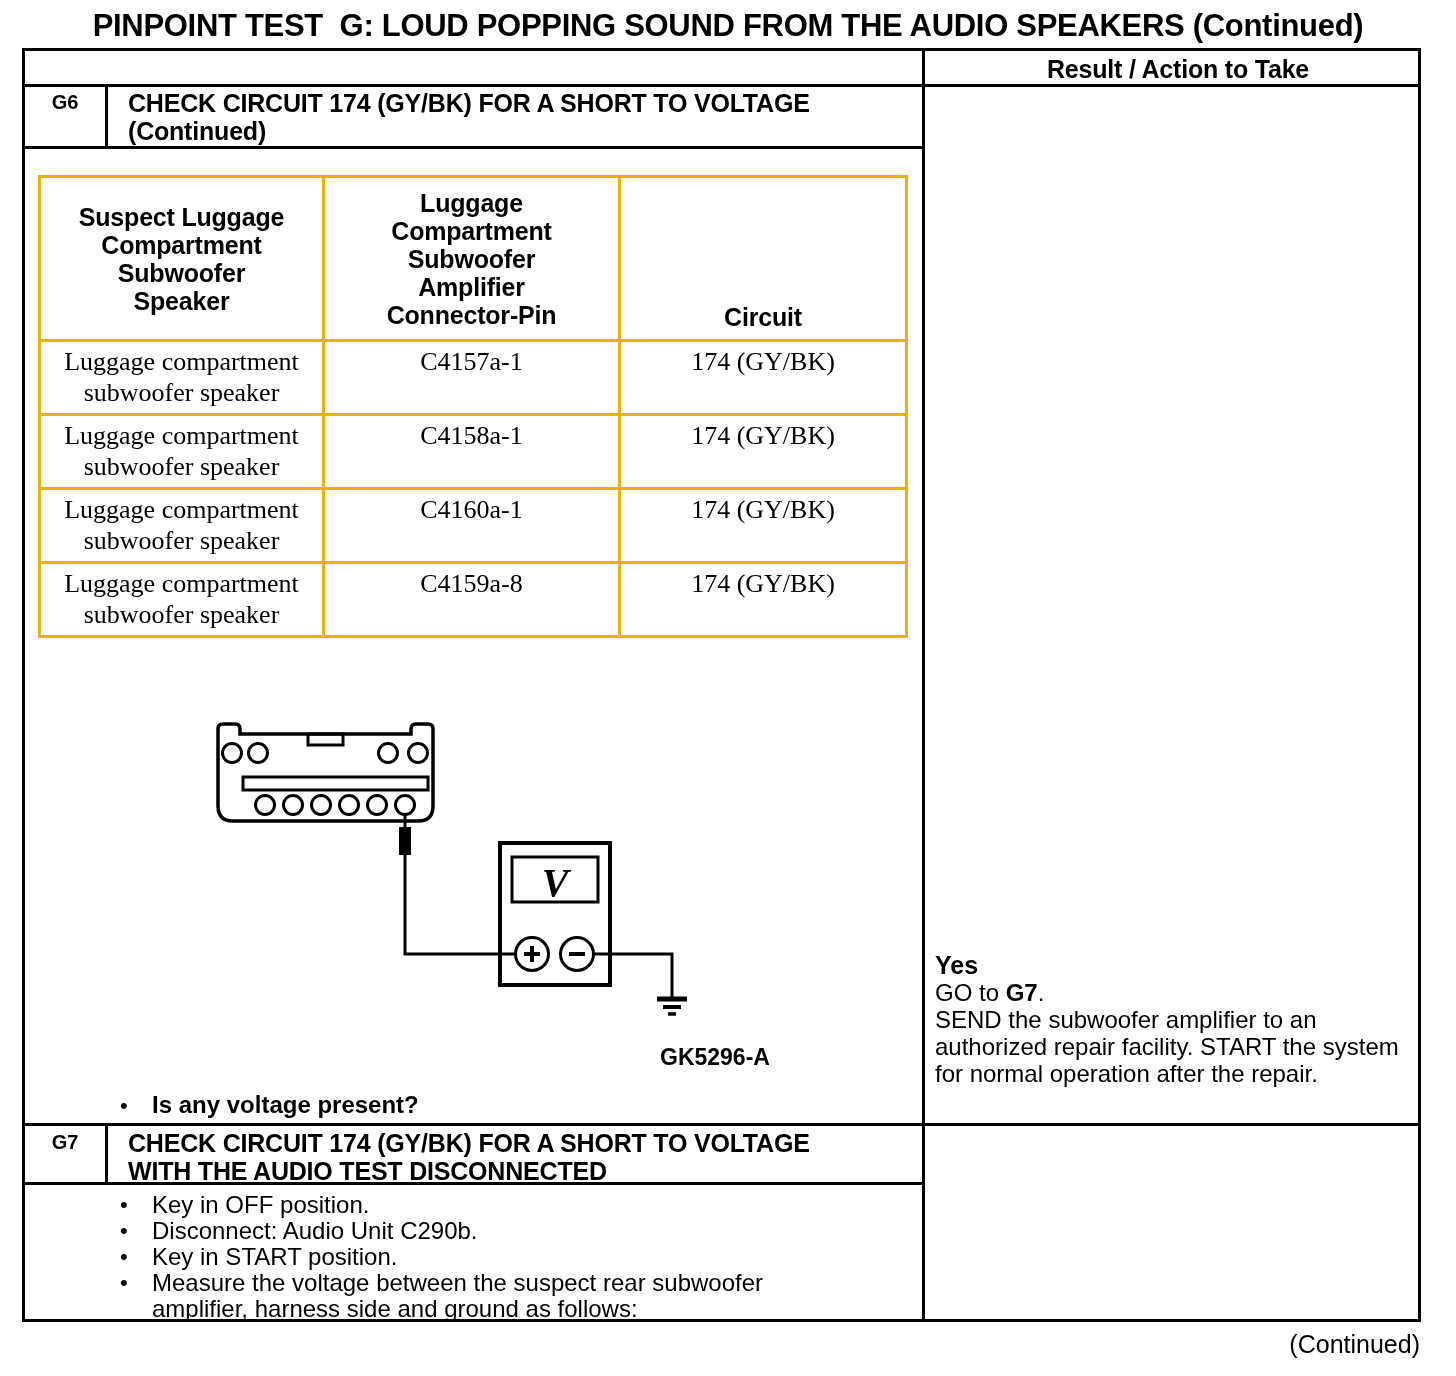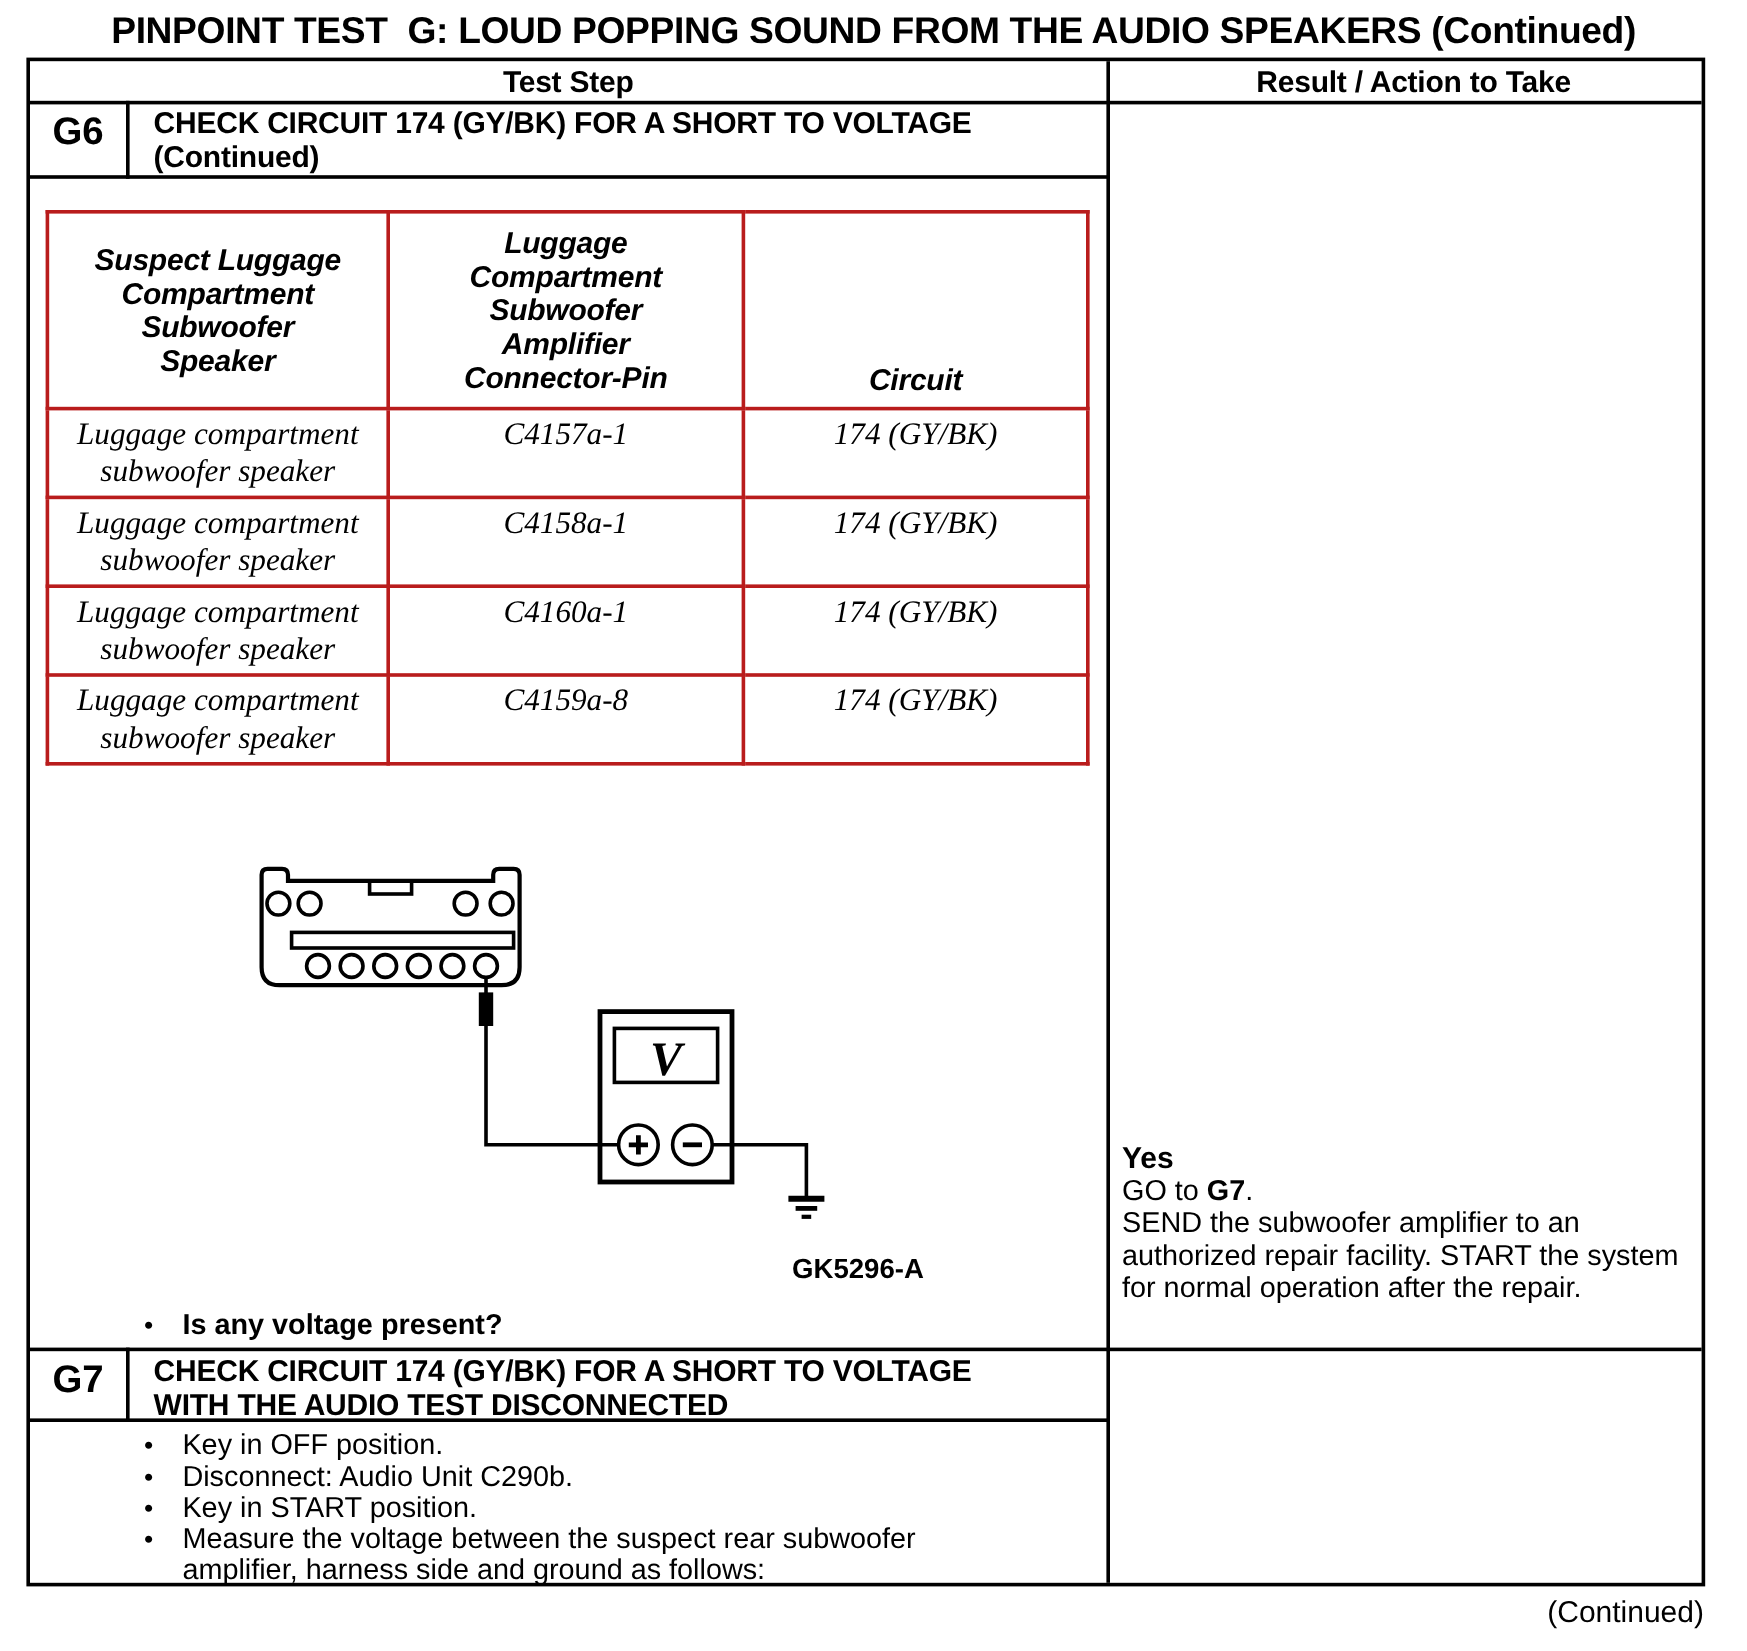--- a/index.html
+++ b/index.html
@@ -21,32 +21,32 @@
   #l-g6g7{top:1072px;left:0;right:0;}
   #l-g7{top:1131px;left:0;width:900px;}
   #l-g7id{left:80px;top:1072px;height:62px;}
 
   .th{position:absolute;top:4px;font-weight:bold;font-size:25px;text-align:center;
       letter-spacing:-0.2px;}
   .th-left{left:0;width:897px;}
   .th-right{left:900px;width:506px;}
 
   .gid{position:absolute;left:0;width:80px;text-align:center;
-       font-weight:bold;font-size:32px;}
+       font-weight:bold;font-size:20px;}
   #g6id{top:40px;}
   #g7id{top:1080px;}
 
   .gtitle{position:absolute;left:103px;font-weight:bold;font-size:25px;
           line-height:28px;letter-spacing:-0.2px;}
   #g6title{top:38px;}
   #g7title{top:1078px;}
 
   table.pin-table{position:absolute;left:13px;top:124px;width:867px;
                   border-collapse:collapse;table-layout:fixed;}
-  .pin-table th,.pin-table td{border:3px solid #b91c1c;padding:0;font-style:italic;}
+  .pin-table th,.pin-table td{border:3px solid #eab308;padding:0;}
   .pin-table th{font-size:25px;font-weight:bold;line-height:28px;
                 text-align:center;vertical-align:middle;letter-spacing:-0.2px;}
   .pin-table thead tr{height:164px;}
   .pin-table tbody tr{height:74px;}
   .pin-table td{font-family:"Liberation Serif",serif;font-size:26px;line-height:31px;
                 text-align:center;vertical-align:top;padding-top:4px;}
   .hdr-span{display:inline-block;}
   #hdr-speaker{width:215px;}
   #hdr-pin{width:200px;}
   th.bottom{vertical-align:bottom;padding-bottom:8px;}
@@ -80,21 +80,20 @@
   <div class="outer">
 
     <div class="hl" id="l-head"></div>
     <div class="vl" id="l-col"></div>
     <div class="hl" id="l-g6"></div>
     <div class="vl" id="l-g6id"></div>
     <div class="hl" id="l-g6g7"></div>
     <div class="hl" id="l-g7"></div>
     <div class="vl" id="l-g7id"></div>
 
-    <div class="th th-left">Test Step</div>
     <div class="th th-right">Result / Action to Take</div>
 
     <div class="gid" id="g6id">G6</div>
     <div class="gtitle" id="g6title">
       <div>CHECK CIRCUIT 174 (GY/BK) FOR A SHORT TO VOLTAGE</div>
       <div>(Continued)</div>
     </div>
 
     <table class="pin-table">
       <colgroup>

